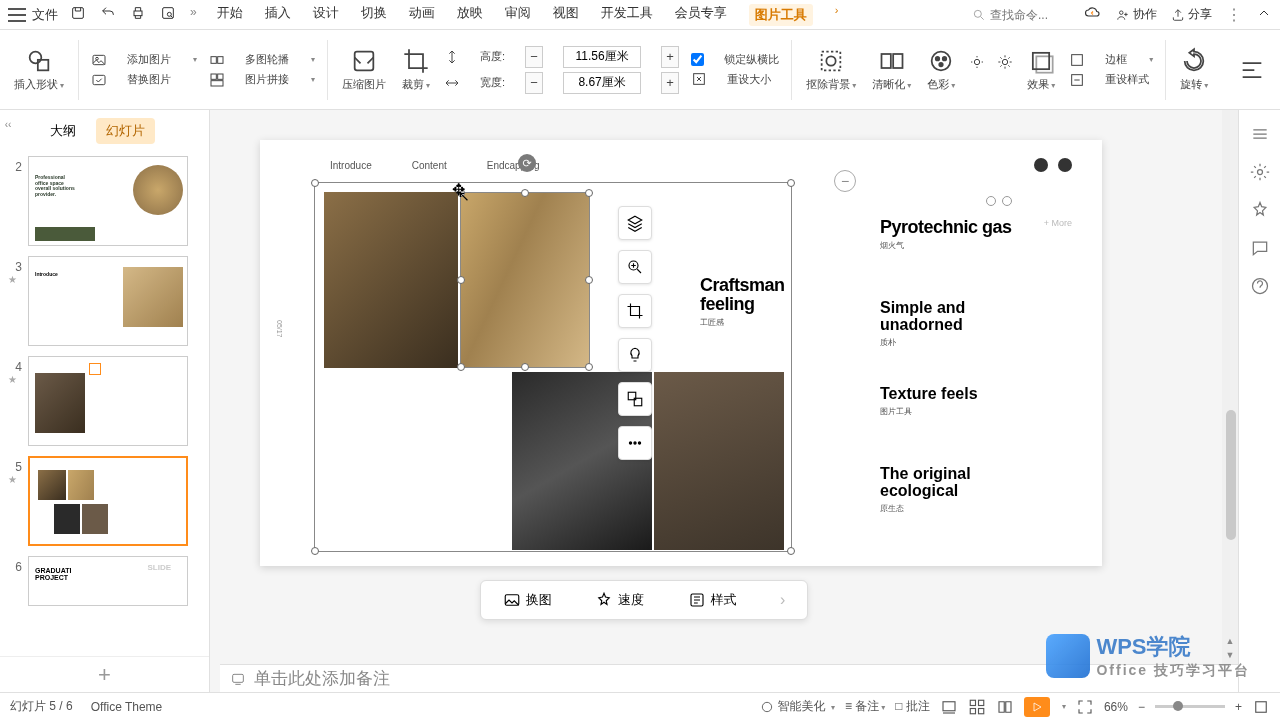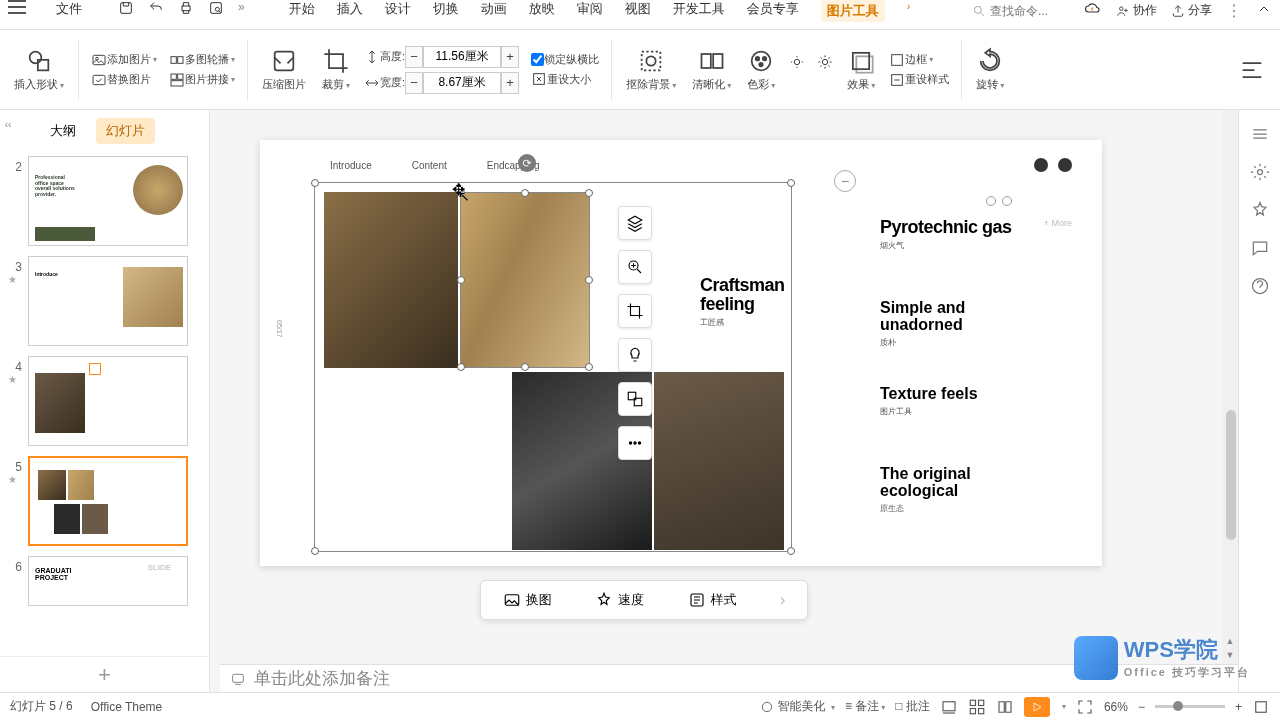--- a/index.html
+++ b/index.html
@@ -1,39 +1,39 @@
 <!DOCTYPE html>
 <html><head>
 <meta charset="utf-8">
 <style>
 * { margin: 0; padding: 0; box-sizing: border-box; font-family: "Microsoft YaHei", "PingFang SC", sans-serif; }
 body { width: 1280px; height: 720px; overflow: hidden; background: #fff; position: relative; }
 
 
-.menubar { height: 30px; display: flex; align-items: flex-start; padding: 0 8px; border-bottom: 1px solid #e0e0e0; font-size: 13px; color: #333; gap: 24px; }
+.menubar { height: 30px; display: flex; align-items: center; padding: 0 8px; border-bottom: 1px solid #e0e0e0; font-size: 13px; color: #333; }
 .menubar .hamburger { width: 18px; height: 14px; display: flex; flex-direction: column; justify-content: space-between; margin-right: 6px; }
 .menubar .hamburger span { height: 2px; background: #555; }
 .menubar .file-label { margin-right: 12px; }
 .menubar .qat { display: flex; gap: 14px; margin-right: 20px; }
 .menubar .qat svg { width: 16px; height: 16px; }
 .menubar .tabs { display: flex; gap: 22px; }
 .menubar .tab { cursor: pointer; }
 .menubar .tab.active { background: #fff3e0; color: #d87a00; padding: 2px 6px; border-radius: 3px; font-weight: bold; }
 .menubar .right { margin-left: auto; display: flex; align-items: center; gap: 14px; }
 .menubar .search { display: flex; align-items: center; gap: 4px; color: #999; font-size: 12px; }
 .menubar .search input { border: none; outline: none; width: 80px; font-size: 12px; }
 .menubar .rbtn { display: flex; align-items: center; gap: 3px; font-size: 12px; }
 
 
 .ribbon { height: 80px; display: flex; align-items: center; padding: 0 8px; border-bottom: 1px solid #e0e0e0; font-size: 11px; color: #444; gap: 4px; }
 .ribbon .grp { display: flex; flex-direction: column; align-items: center; justify-content: center; padding: 0 6px; height: 100%; }
 .ribbon .grp.large svg { width: 28px; height: 28px; }
 .ribbon .grp .lbl { margin-top: 2px; white-space: nowrap; }
 .ribbon .stack { display: flex; flex-direction: column; gap: 4px; justify-content: center; height: 100%; padding: 0 4px; }
-.ribbon .stack .row { display: flex; align-items: center; gap: 0; white-space: nowrap; }
+.ribbon .stack .row { display: flex; align-items: center; gap: 20px; white-space: nowrap; }
 .ribbon .stack .row svg { width: 16px; height: 16px; }
 .ribbon .dim { display: flex; align-items: center; gap: 4px; }
 .ribbon .dim input { width: 78px; height: 22px; text-align: center; border: 1px solid #ccc; font-size: 12px; }
 .ribbon .spin { width: 18px; height: 22px; border: 1px solid #ccc; display: flex; align-items: center; justify-content: center; font-size: 13px; background: #fafafa; cursor: pointer; }
 .ribbon .sep { width: 1px; height: 60px; background: #e5e5e5; margin: 0 4px; }
 .ribbon .chk { width: 13px; height: 13px; }
 .dropdown-caret { font-size: 8px; margin-left: 2px; color: #888; }
 
 
 .main { display: flex; height: calc(720px - 30px - 80px - 28px); position: relative; }
@@ -103,21 +103,21 @@
 
 .status { position: absolute; bottom: 0; left: 0; right: 0; height: 28px; border-top: 1px solid #e0e0e0; display: flex; align-items: center; padding: 0 10px; font-size: 12px; color: #555; background: #fff; }
 .status .sl { margin-right: 18px; }
 .status .sr { margin-left: auto; display: flex; align-items: center; gap: 10px; }
 .status .play { width: 26px; height: 20px; background: #ff8c1a; border-radius: 3px; display: flex; align-items: center; justify-content: center; color: #fff; }
 .status .vbtn { width: 18px; height: 18px; display:flex;align-items:center;justify-content:center; }
 
 
 .wm { position: absolute; right: 30px; bottom: 40px; font-size: 22px; font-weight: bold; color: #3a7cc9; opacity: .9; display:flex;align-items:center;gap:6px; }
 .wm .wlogo { width: 44px; height: 44px; background: linear-gradient(135deg,#4aa3ff,#1f6fd1); border-radius: 8px; position: relative; }
-.wm .sub { font-size: 11px; color: #888; letter-spacing: 2px; display:block; }
+.wm .sub { font-size: 14px; color: #888; letter-spacing: 2px; display:block; }
 
 svg { stroke: currentColor; fill: none; stroke-width: 1.5; }
 </style>
 </head>
 <body>
 
 <div class="menubar">
   <div class="hamburger">
       <span></span>
       <span></span>

